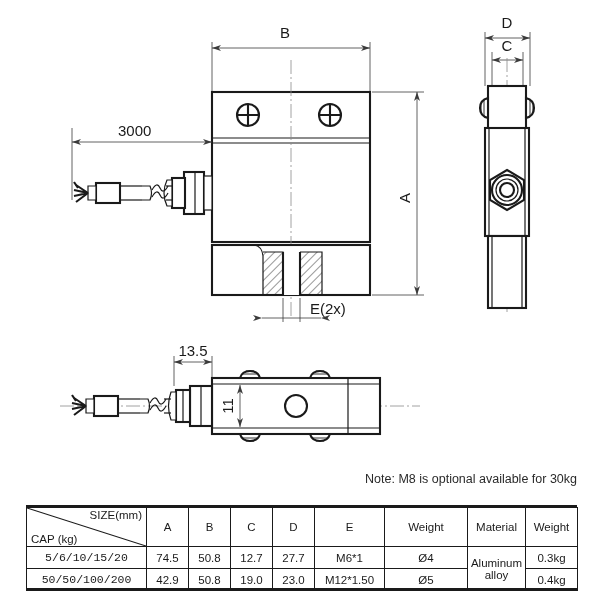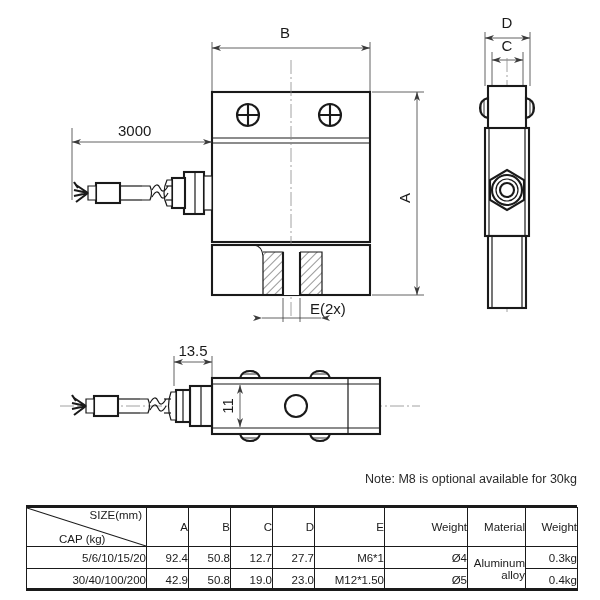--- a/index.html
+++ b/index.html
@@ -50,21 +50,21 @@
   table.spec {
     border-collapse: collapse;
     width: 551px;
     table-layout: fixed;
     font-family: "Liberation Sans", sans-serif;
     font-size: 11.5px;
     color: #1a1a1a;
   }
   table.spec td, table.spec th {
     border: 1px solid #1a1a1a;
-    text-align: right;
+    text-align: center;
     vertical-align: middle;
     padding: 0;
     height: 21px;
     font-weight: normal;
   }
   table.spec tr.hdr td, table.spec tr.hdr th { height: 38px; }
   td.corner {
     position: relative;
     padding: 0;
     overflow: hidden;
@@ -76,23 +76,22 @@
   }
   td.corner .size-lbl {
     position: absolute;
     right: 4px; top: 1px;
     font-size: 11.5px;
   }
   td.corner .cap-lbl {
     position: absolute;
     left: 4px; bottom: 1px;
     font-size: 11.5px;
-    margin-left: 28px;
-  }
-  td.left-cell { text-align: left; padding-left: 4px; }
+  }
+  td.left-cell { text-align: left; padding-left: 4px; font-family: Liberation Mono, monospace; }
   .outer-rule {
     position: absolute;
     left: 26px;
     width: 551px;
     height: 2px;
     background: #1a1a1a;
   }
 </style>
 </head>
 <body>
@@ -335,31 +334,31 @@
         <td>B</td>
         <td>C</td>
         <td>D</td>
         <td>E</td>
         <td>Weight</td>
         <td>Material</td>
         <td>Weight</td>
       </tr>
       <tr>
         <td class="left-cell">5/6/10/15/20</td>
-        <td>92.4</td>
+        <td>74.5</td>
         <td>50.8</td>
         <td>12.7</td>
         <td>27.7</td>
         <td>M6*1</td>
         <td>Ø4</td>
         <td rowspan="2">Aluminum alloy</td>
         <td>0.3kg</td>
       </tr>
       <tr>
-        <td class="left-cell">30/40/100/200</td>
+        <td class="left-cell">50/50/100/200</td>
         <td>42.9</td>
         <td>50.8</td>
         <td>19.0</td>
         <td>23.0</td>
         <td>M12*1.50</td>
         <td>Ø5</td>
         <td>0.4kg</td>
       </tr>
     </tbody>
   </table>

